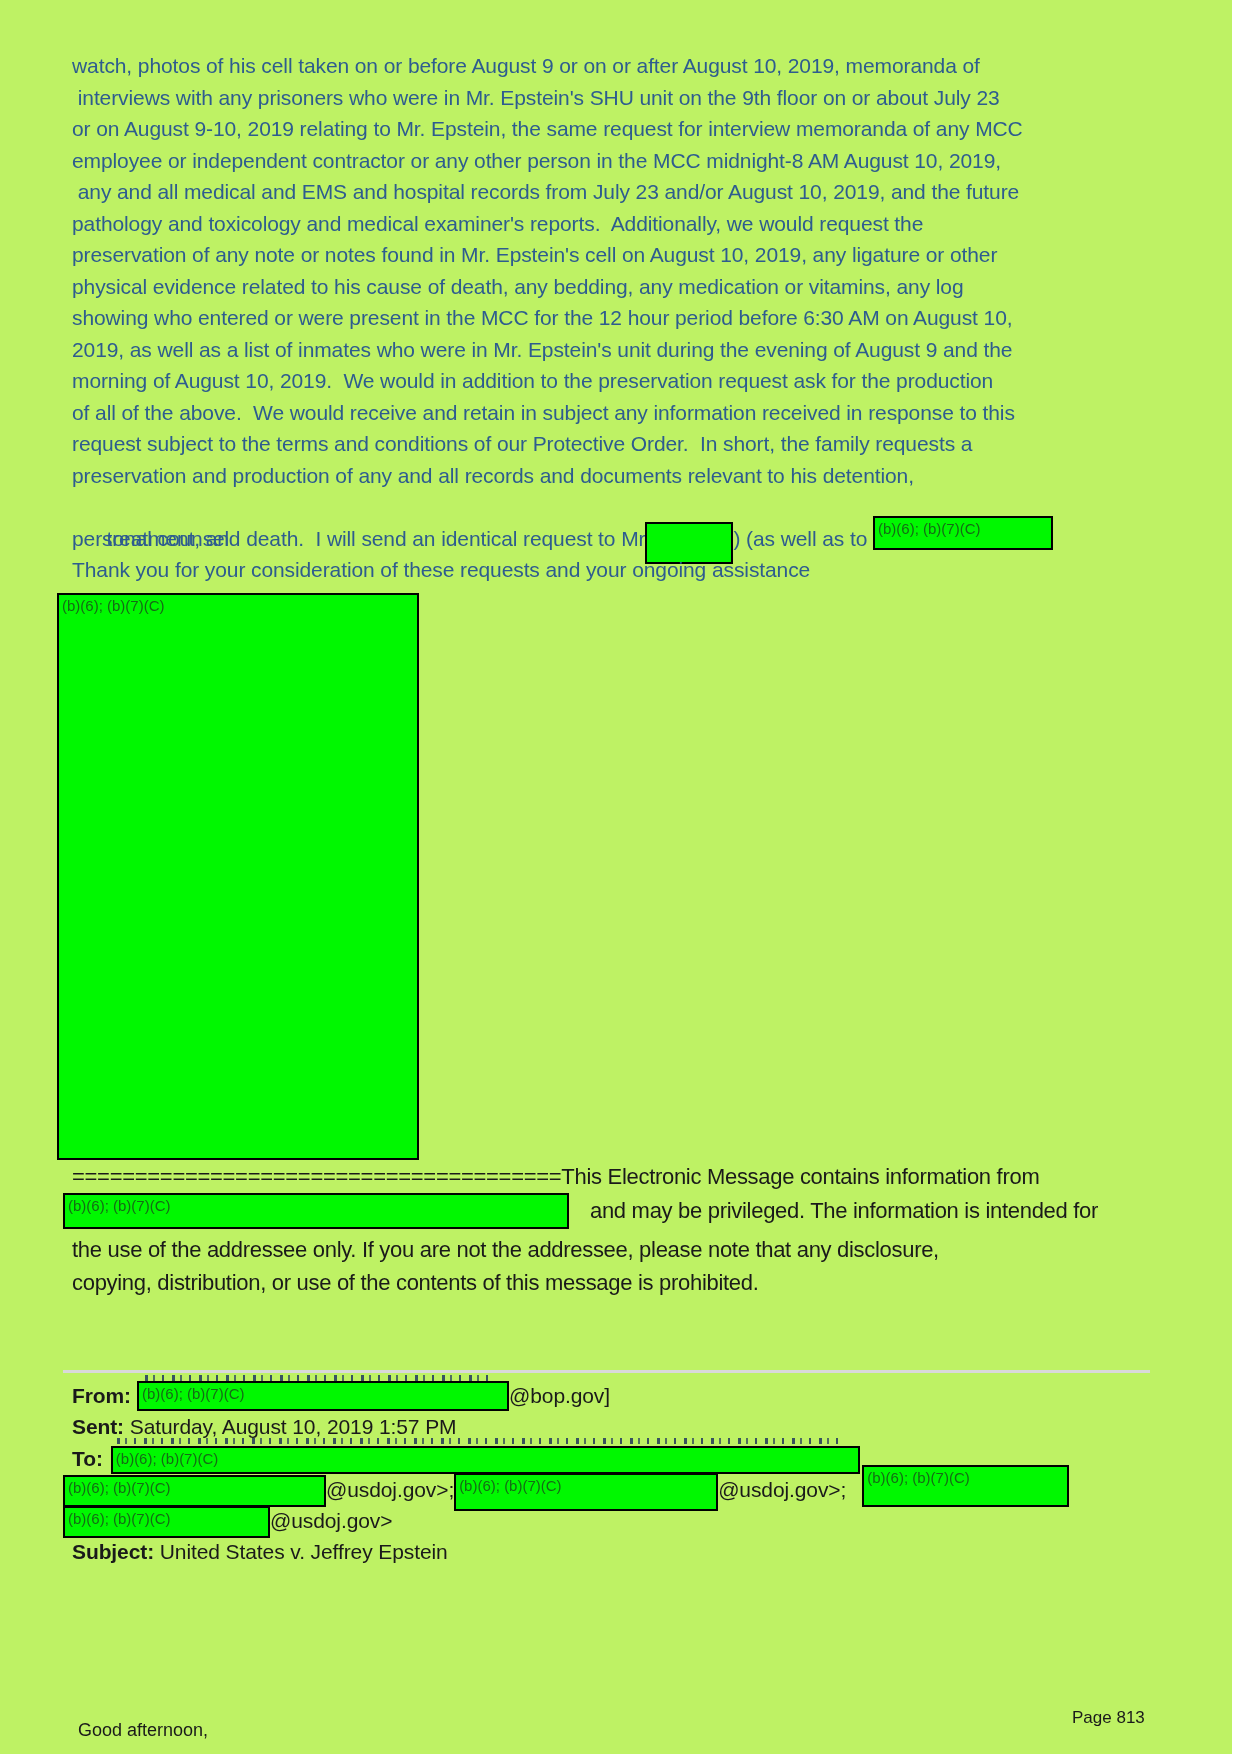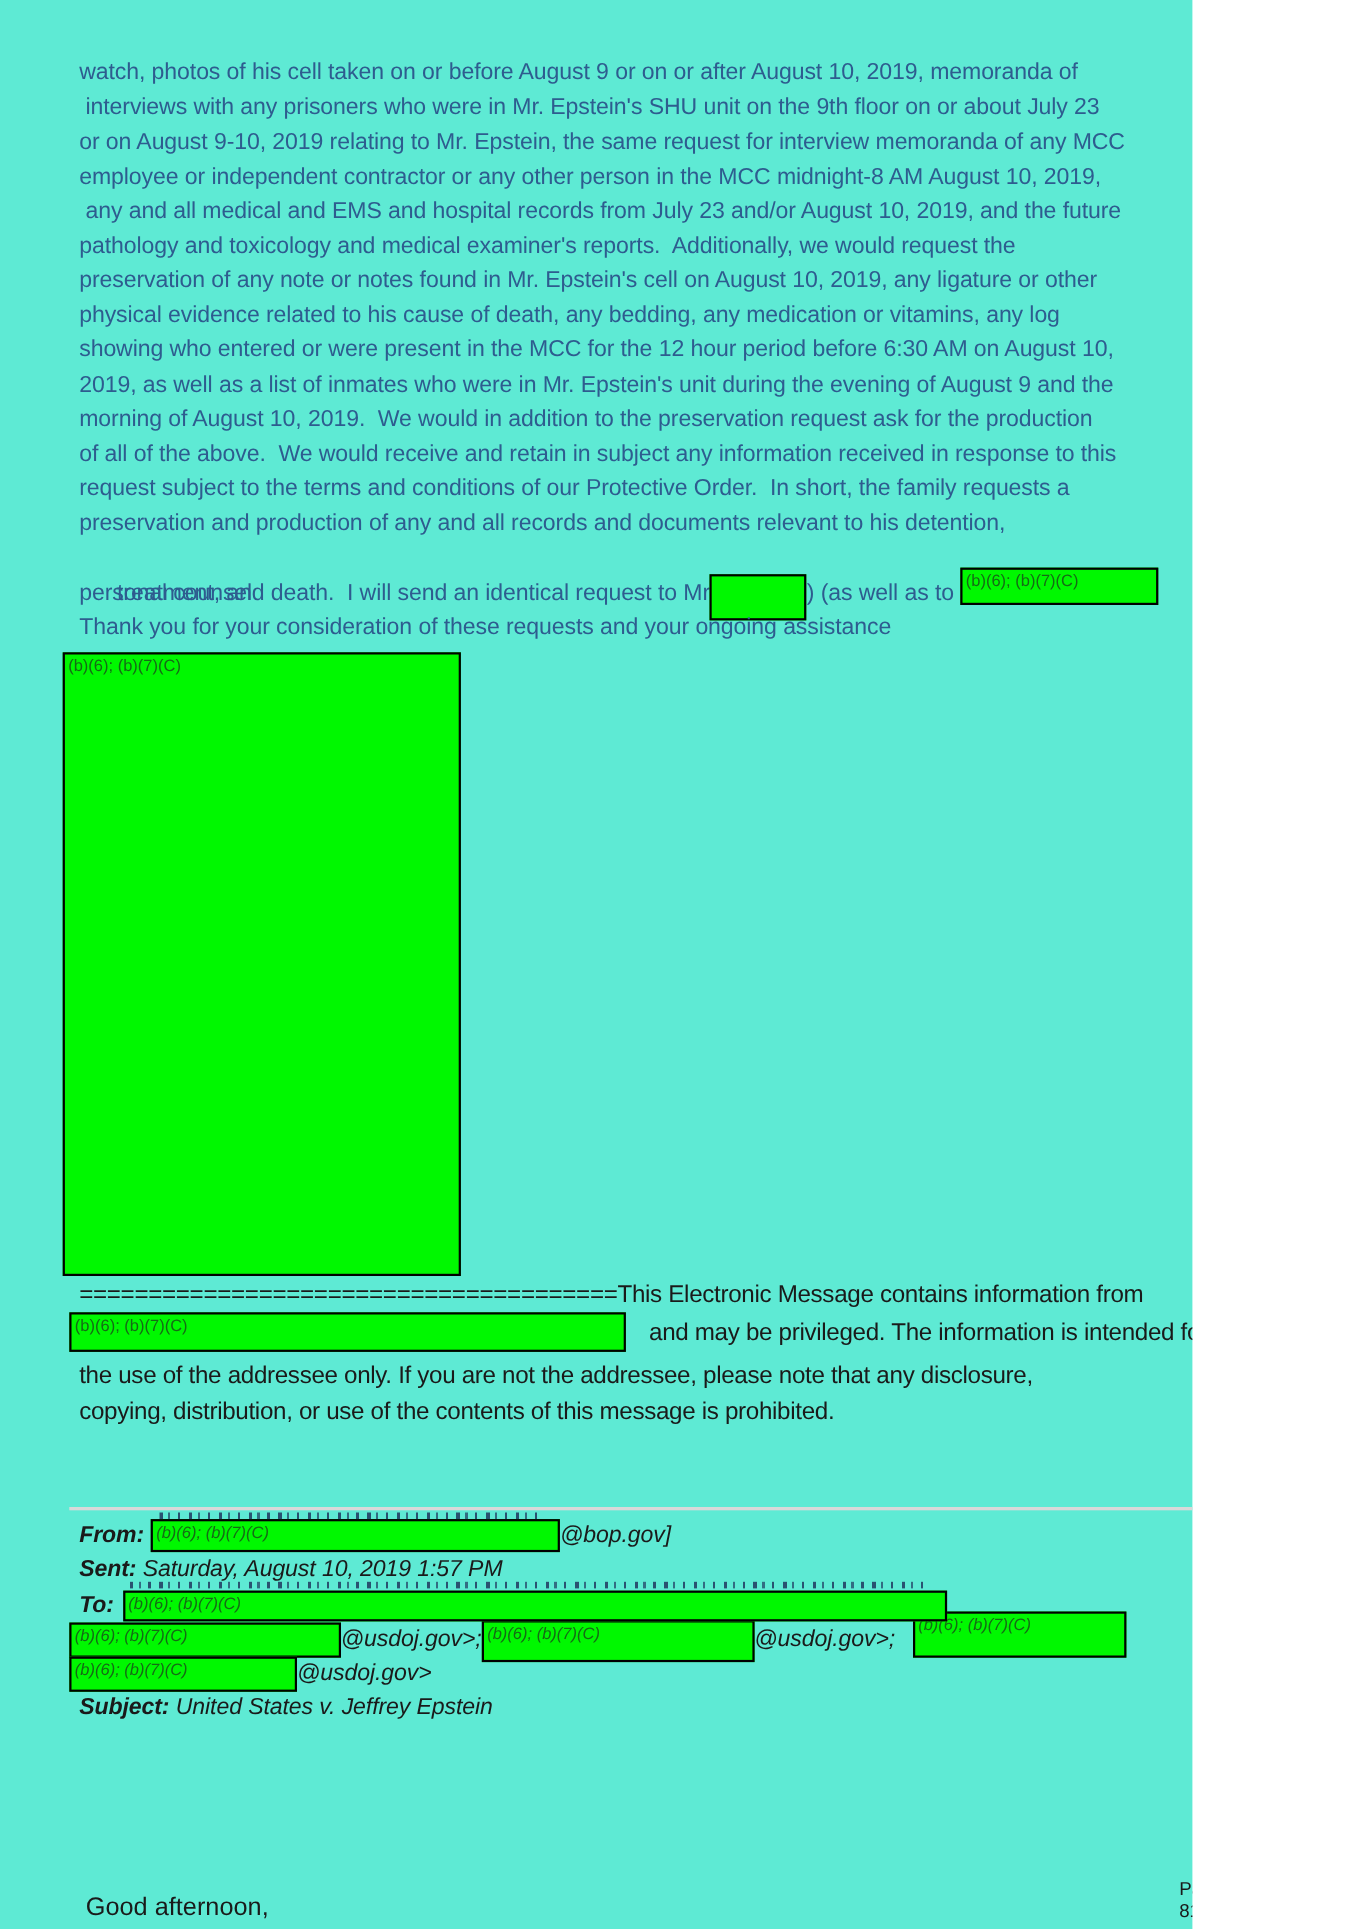--- a/index.html
+++ b/index.html
@@ -1,19 +1,19 @@
 <!DOCTYPE html>
 <html style="--blue: #2e5c8f; --black: #1a1a1a; --green: #00f800; --glabel: #156b15; --gray: #d9d9d9;"><head>
 <meta charset="utf-8">
 <style>
   html,body{margin:0;padding:0;background:#ffffff;}
   .page{
     position:relative;
-    width:1084px;height:1754px;
-    background:#5eead4;
+    width:1232px;height:1754px;
+    background:#bef264;
     overflow:hidden;
     font-family:"Liberation Sans","DejaVu Sans",sans-serif;
   }
   
   .email-body{
     position:absolute;top:50px;left:72px;right:60px;
     color:var(--blue);
     font-size:21px;letter-spacing:-0.1px;
   }
   .line{height:31.5px;line-height:31.5px;white-space:pre;}
@@ -53,41 +53,41 @@
   .d-row .after{line-height:36px;white-space:pre;padding-left:21px;}
   
   .rule{
     position:absolute;left:63px;top:1370px;width:1087px;height:3px;
     background:var(--gray);
   }
   
   .mail-header{
     position:absolute;left:72px;top:1381px;right:60px;
     color:var(--black);
-    font-size:21px;letter-spacing:-0.1px;font-style:italic;
+    font-size:21px;letter-spacing:-0.1px;
   }
   .h-line{display:flex;align-items:flex-start;height:31.3px;line-height:29px;white-space:pre;}
   .h-label{font-weight:bold;}
   .peek-wrap{position:relative;display:inline-block;}
   .peek{
     position:absolute;left:14px;right:14px;top:-6px;height:6px;
     background:repeating-linear-gradient(90deg,
       rgba(32,55,95,.85) 0 3px, transparent 3px 8px,
       rgba(32,55,95,.7) 8px 10px, transparent 10px 17px,
       rgba(32,55,95,.85) 17px 19px, transparent 19px 27px);
   }
   .rb-from{width:372px;height:30px;margin-left:6px;}
   .rb-to{width:749px;height:28px;margin-left:8px;margin-top:2px;}
   .addr-row{margin-left:-9px;}
   .rb-a1{width:263px;height:32px;}
   .rb-a2{width:264px;height:38px;margin-top:-2px;}
   .rb-a3{width:207px;height:42px;margin-top:-10px;margin-left:16px;}
   .rb-b1{width:207px;height:32px;}
   
-  .greeting{position:absolute;left:78px;top:1720px;color:var(--black);font-size:23px;}
+  .greeting{position:absolute;left:78px;top:1720px;color:var(--black);font-size:18px;}
   .page-number{position:absolute;left:1072px;top:1708px;color:var(--black);font-size:17px;}
 </style>
 </head>
 <body>
 
 <div class="page">
 
   <div class="email-body">
     <div class="line">watch, photos of his cell taken on or before August 9 or on or after August 10, 2019, memoranda of</div>
     <div class="line"> interviews with any prisoners who were in Mr. Epstein's SHU unit on the 9th floor on or about July 23</div>

